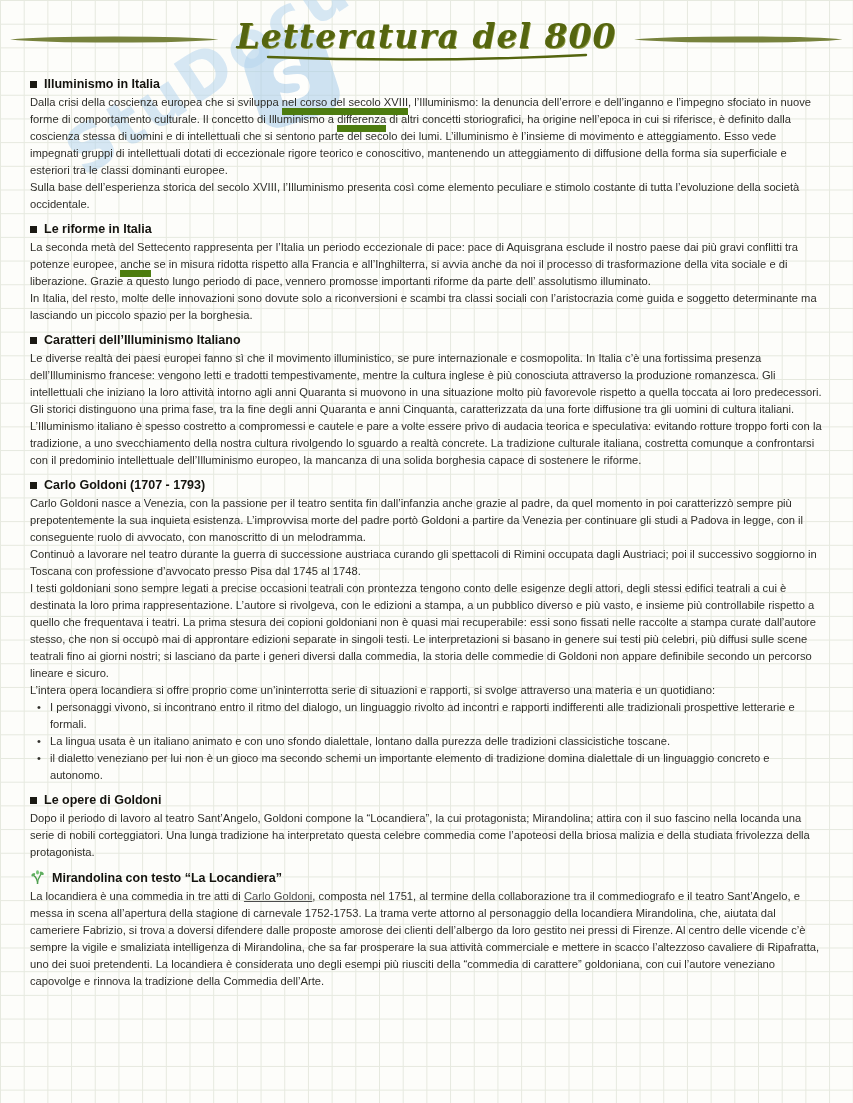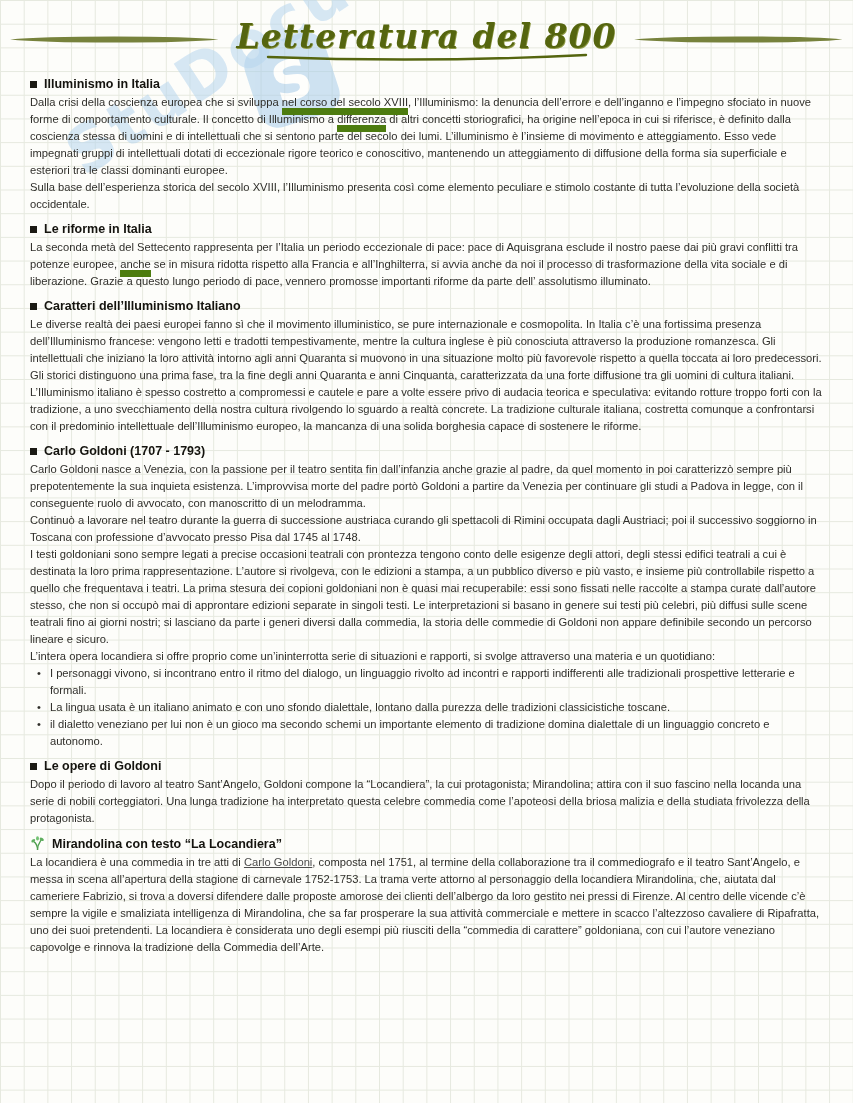--- a/index.html
+++ b/index.html
@@ -85,20 +85,21 @@
       </div>
       <div class="para"><span>Dalla crisi della coscienza europea che si sviluppa </span><span class="hl">nel corso del secolo XVIII</span><span>, l’Illuminismo: la denuncia dell’errore e dell’inganno e l’impegno sfociato in nuove forme di comportamento culturale. Il concetto di Illuminismo a </span><span class="hl">differenza</span><span> di altri concetti storiografici, ha origine nell’epoca in cui si riferisce, è definito dalla coscienza stessa di uomini e di intellettuali che si sentono parte del secolo dei lumi. L’illuminismo è l’insieme di movimento e atteggiamento. Esso vede impegnati gruppi di intellettuali dotati di eccezionale rigore teorico e conoscitivo, mantenendo un atteggiamento di diffusione della forma sia superficiale e esteriori tra le classi dominanti europee.</span></div>
       <div class="para"><span>Sulla base dell’esperienza storica del secolo XVIII, l’Illuminismo presenta così come elemento peculiare e stimolo costante di tutta l’evoluzione della società occidentale.</span></div>
     </section>
     <section class="sec">
       <div class="sec-h">
         <span class="marker square"></span>
         <span>Le riforme in Italia</span>
       </div>
       <div class="para"><span>La seconda metà del Settecento rappresenta per l’Italia un periodo eccezionale di pace: pace di Aquisgrana esclude il nostro paese dai più gravi conflitti tra potenze europee, </span><span class="hl">anche</span><span> se in misura ridotta rispetto alla Francia e all’Inghilterra, si avvia anche da noi il processo di trasformazione della vita sociale e di liberazione. Grazie a questo lungo periodo di pace, vennero promosse importanti riforme da parte dell’ assolutismo illuminato.</span></div>
+      <div class="para"><span>In Italia, del resto, molte delle innovazioni sono dovute solo a riconversioni e scambi tra classi sociali con l’aristocrazia come guida e soggetto determinante ma lasciando un piccolo spazio per la borghesia.</span></div>
     </section>
     <section class="sec">
       <div class="sec-h">
         <span class="marker square"></span>
         <span>Caratteri dell’Illuminismo Italiano</span>
       </div>
       <div class="para"><span>Le diverse realtà dei paesi europei fanno sì che il movimento illuministico, se pure internazionale e cosmopolita. In Italia c’è una fortissima presenza dell’Illuminismo francese: vengono letti e tradotti tempestivamente, mentre la cultura inglese è più conosciuta attraverso la produzione romanzesca. Gli intellettuali che iniziano la loro attività intorno agli anni Quaranta si muovono in una situazione molto più favorevole rispetto a quella toccata ai loro predecessori. Gli storici distinguono una prima fase, tra la fine degli anni Quaranta e anni Cinquanta, caratterizzata da una forte diffusione tra gli uomini di cultura italiani.</span></div>
       <div class="para"><span>L’Illuminismo italiano è spesso costretto a compromessi e cautele e pare a volte essere privo di audacia teorica e speculativa: evitando rotture troppo forti con la tradizione, a uno svecchiamento della nostra cultura rivolgendo lo sguardo a realtà concrete. La tradizione culturale italiana, costretta comunque a confrontarsi con il predominio intellettuale dell’Illuminismo europeo, la mancanza di una solida borghesia capace di sostenere le riforme.</span></div>
     </section>
     <section class="sec">

